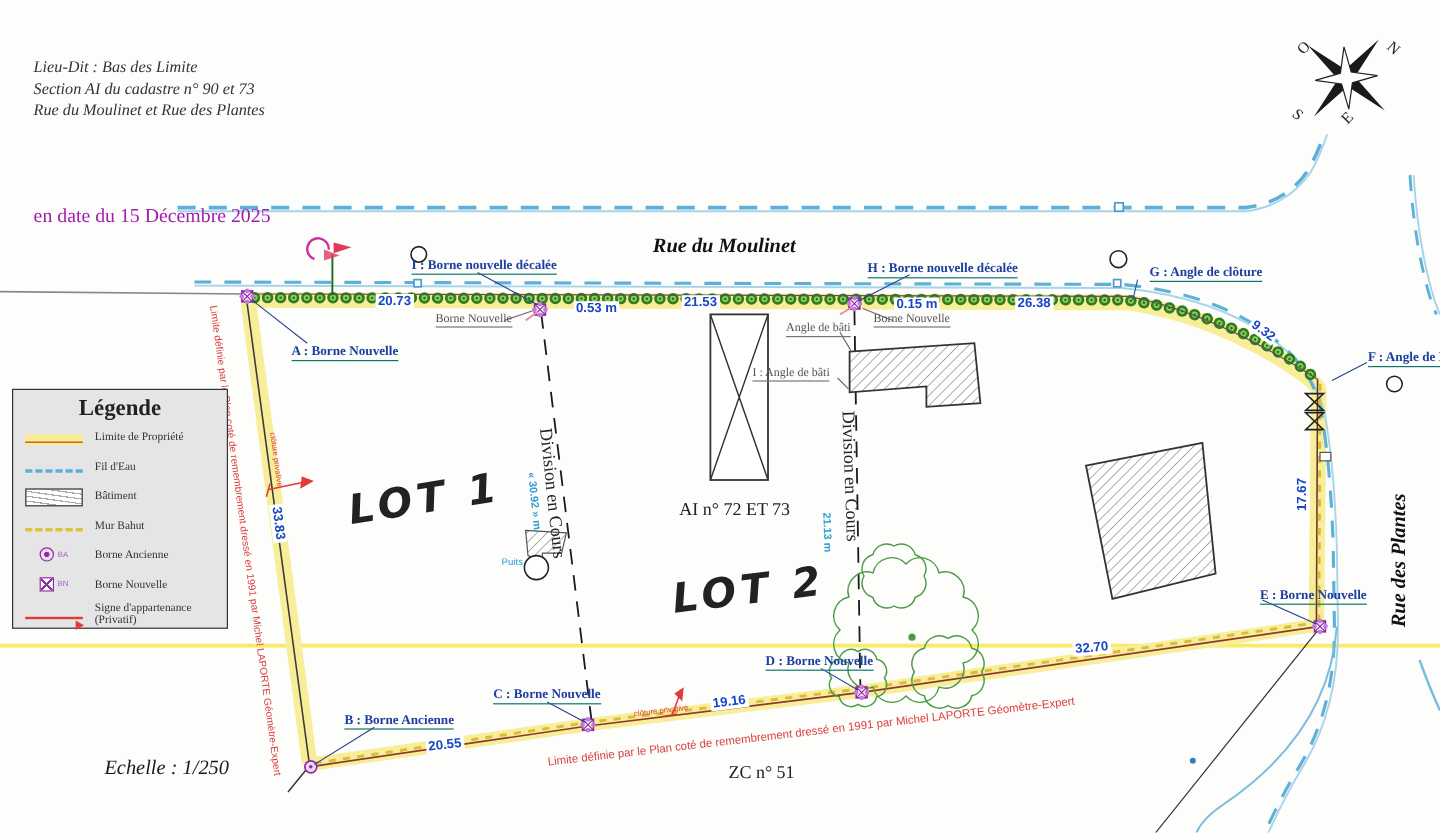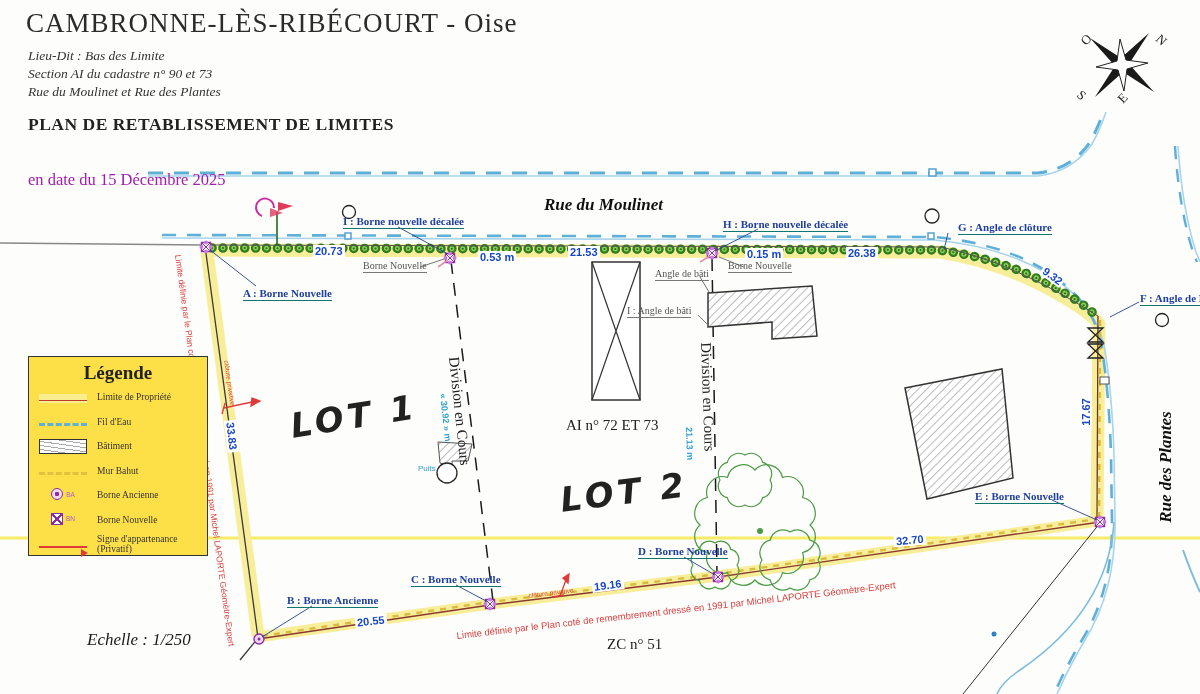--- a/index.html
+++ b/index.html
@@ -19,21 +19,21 @@
   .meas{font-size:11px;font-weight:bold;color:#1747c2;background:#fff;padding:0 2px;
         font-family:"Liberation Sans",sans-serif;line-height:1.1;}
   .bluedim{font-size:9px;font-weight:bold;color:#2e9fd4;font-family:"Liberation Sans",sans-serif;}
   .lot{font-size:34px;font-weight:900;font-style:italic;letter-spacing:4px;color:#222;
        font-family:"DejaVu Sans",sans-serif;}
   .parcel-ref{font-size:15px;color:#222;}
   .divcours{font-size:15px;color:#222;transform-origin:0 0;}
   .redtext{color:#d84040;font-family:"Liberation Sans",sans-serif;transform-origin:0 0;}
   .puits-l{font-size:8px;color:#2e9fd4;font-family:"Liberation Sans",sans-serif;}
   
-  .legend{position:absolute;left:28px;top:324px;width:178px;height:198px;border:1.6px solid #333;background:#fde047;margin-top:32px;}
+  .legend{position:absolute;left:10px;top:324px;width:178px;height:198px;border:1.6px solid #333;background:#e5e5e5;}
   .legend h3{margin:5px 0 6px 0;text-align:center;font-size:19px;font-weight:bold;color:#222;}
   .li{display:flex;align-items:center;margin:0 8px 10.5px 10px;height:14px;}
   .li .lab{font-size:9.5px;color:#333;}
   .sw{width:48px;flex:0 0 48px;margin-right:10px;position:relative;height:14px;}
   .sw-limite{height:9px;margin-top:2px;background:#f9ee8f;}
   .sw-limite::after{content:"";position:absolute;left:0;right:0;top:6px;height:1.5px;background:#c0392b;}
   .sw-fil{height:0;border-top:3px dashed #5fb0d8;margin-top:6px;}
   .sw-bat{height:15px;border:1.5px solid #333;box-sizing:border-box;
           background:repeating-linear-gradient(8deg,#fff 0 3px,#aaa 3px 4px);}
   .sw-mur{height:0;border-top:3.5px dashed #e0c23e;margin-top:6px;}
@@ -194,45 +194,43 @@
     <g>
       <polygon points="1149,33 1129,64 1154,92 1123,72 1095,97 1115,66 1090,38 1121,58" fill="#1a1a1a"></polygon>
       <polygon points="1148,63 1127,69 1124,91 1118,70 1096,67 1117,61 1120,39 1126,60" fill="#fff" stroke="#222" stroke-width="1"></polygon>
       <text class="compass-letter" x="1155" y="40" transform="rotate(42 1155 40)">N</text>
       <text class="compass-letter" x="1086" y="46" transform="rotate(-46 1086 46)">O</text>
       <text class="compass-letter" x="1076" y="96" transform="rotate(42 1076 96)">S</text>
       <text class="compass-letter" x="1123" y="104" transform="rotate(-46 1123 104)">E</text>
     </g>
   </svg>
 
-  <div class="abs title" style="left:26px;top:8px">CAMBRONNE-LÈS-RIBÉCOURT - Oise</div>
   <div class="abs sub" style="left:28px;top:48px">Lieu-Dit : Bas  des  Limite</div>
   <div class="abs sub" style="left:28px;top:66px">Section AI du cadastre n° 90 et 73</div>
   <div class="abs sub" style="left:28px;top:84px">Rue du Moulinet et Rue des Plantes</div>
-  <div class="abs plan-title" style="left:28px;top:114px">PLAN DE RETABLISSEMENT DE LIMITES</div>
   <div class="abs dateline" style="left:28px;top:170px">en date du 15 Décembre 2025</div>
   <div class="abs scale" style="left:87px;top:630px">Echelle : 1/250</div>
 
   <div class="abs street" style="left:544px;top:195px">Rue du Moulinet</div>
   <div class="abs street" style="left:1166px;top:467px;transform:translate(-50%,-50%) rotate(-90deg)">Rue des Plantes</div>
   <div class="abs lot" style="left:290px;top:396px;transform:rotate(-9deg)">LOT 1</div>
   <div class="abs lot" style="left:560px;top:472px;transform:rotate(-7deg)">LOT 2</div>
   <div class="abs parcel-ref" style="left:566px;top:417px">AI n° 72 ET 73</div>
   <div class="abs parcel-ref" style="left:607px;top:636px">ZC n° 51</div>
   <div class="abs puits-l" style="left:418px;top:464px">Puits</div>
 
   <div class="abs plabel" style="left:343px;top:215px">I : Borne nouvelle décalée</div>
   <div class="abs plabel" style="left:723px;top:218px">H : Borne nouvelle décalée</div>
   <div class="abs plabel" style="left:958px;top:221px">G : Angle de clôture</div>
   <div class="abs plabel" style="left:1140px;top:292px">F : Angle de Pile</div>
   <div class="abs plabel" style="left:243px;top:287px">A : Borne Nouvelle</div>
   <div class="abs plabel" style="left:287px;top:594px">B : Borne Ancienne</div>
   <div class="abs plabel" style="left:411px;top:573px">C : Borne Nouvelle</div>
   <div class="abs plabel" style="left:638px;top:545px">D : Borne Nouvelle</div>
-  <div class="abs plabel" style="left:975px;top:490px">E : Borne Nouvelle</div>
+  <div class="abs plabel" style="left:1050px;top:490px">E : Borne Nouvelle</div>
   <div class="abs slabel" style="left:363px;top:260px">Borne Nouvelle</div>
   <div class="abs slabel" style="left:728px;top:260px">Borne Nouvelle</div>
   <div class="abs slabel" style="left:655px;top:268px">Angle de bâti</div>
   <div class="abs slabel" style="left:627px;top:305px">I : Angle de bâti</div>
 
   <div class="abs meas" style="left:313px;top:245px">20.73</div>
   <div class="abs meas" style="left:478px;top:251px">0.53 m</div>
   <div class="abs meas" style="left:568px;top:246px">21.53</div>
   <div class="abs meas" style="left:745px;top:248px">0.15 m</div>
   <div class="abs meas" style="left:846px;top:247px">26.38</div>

